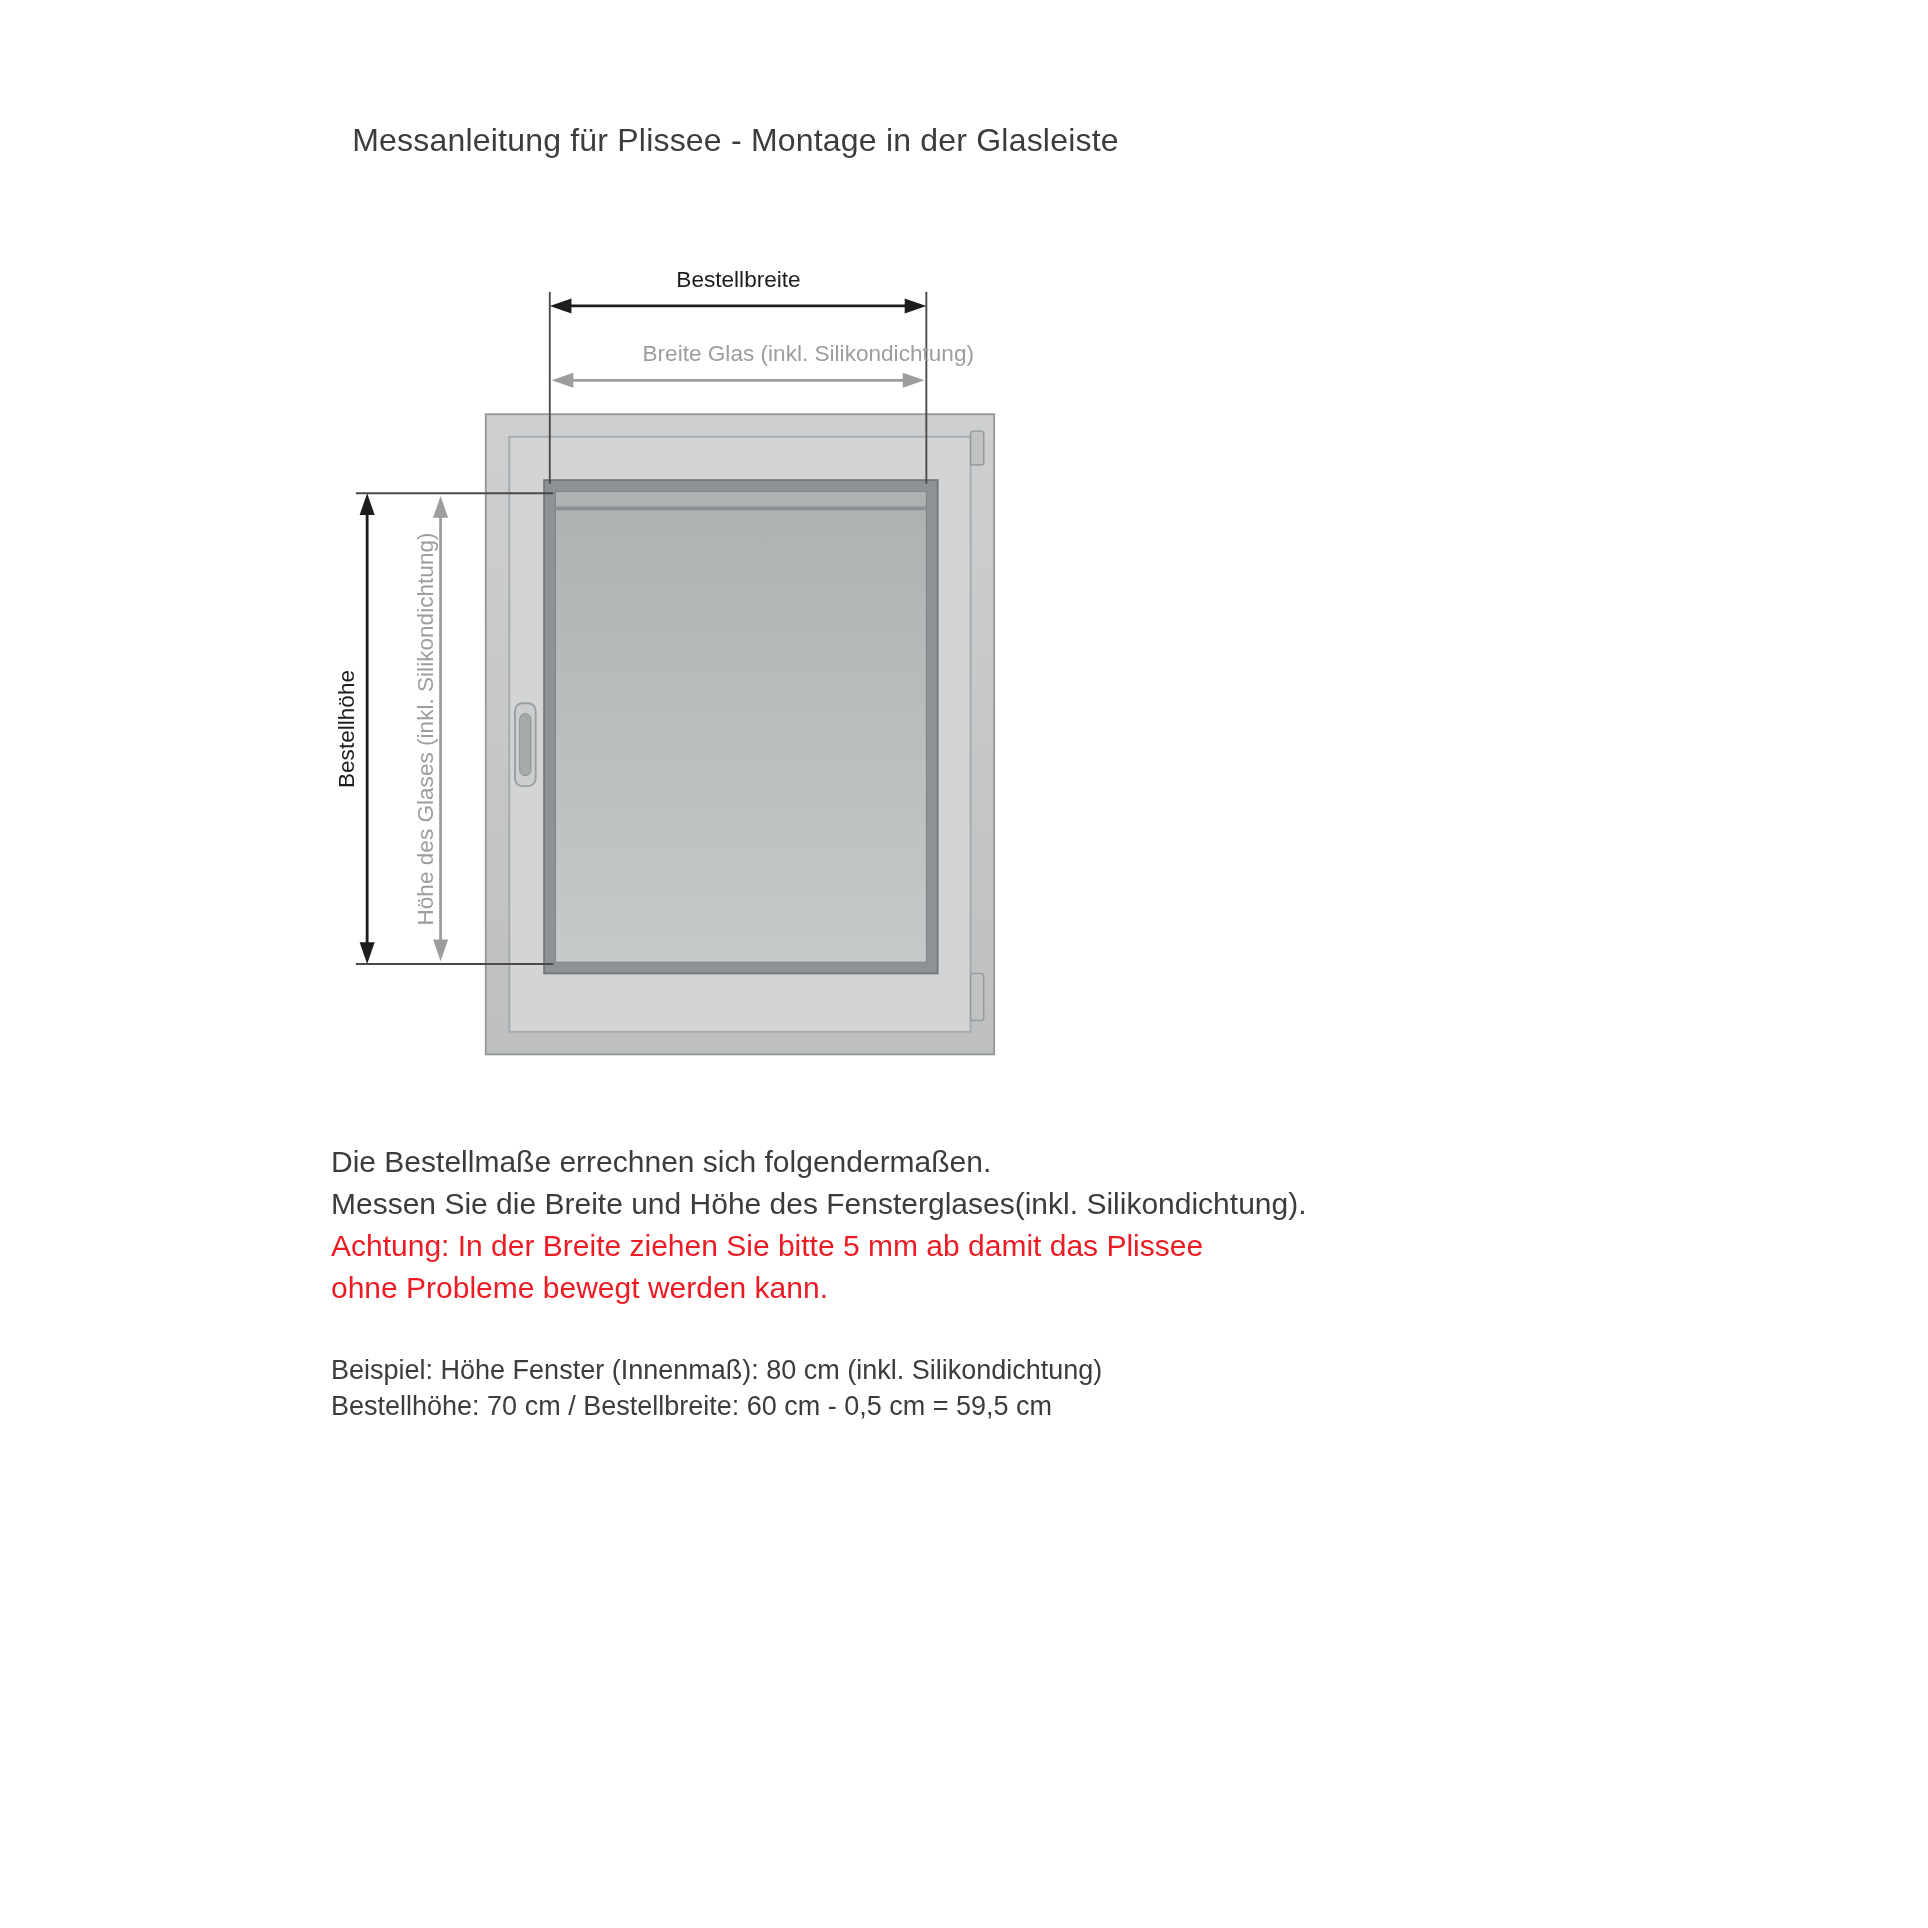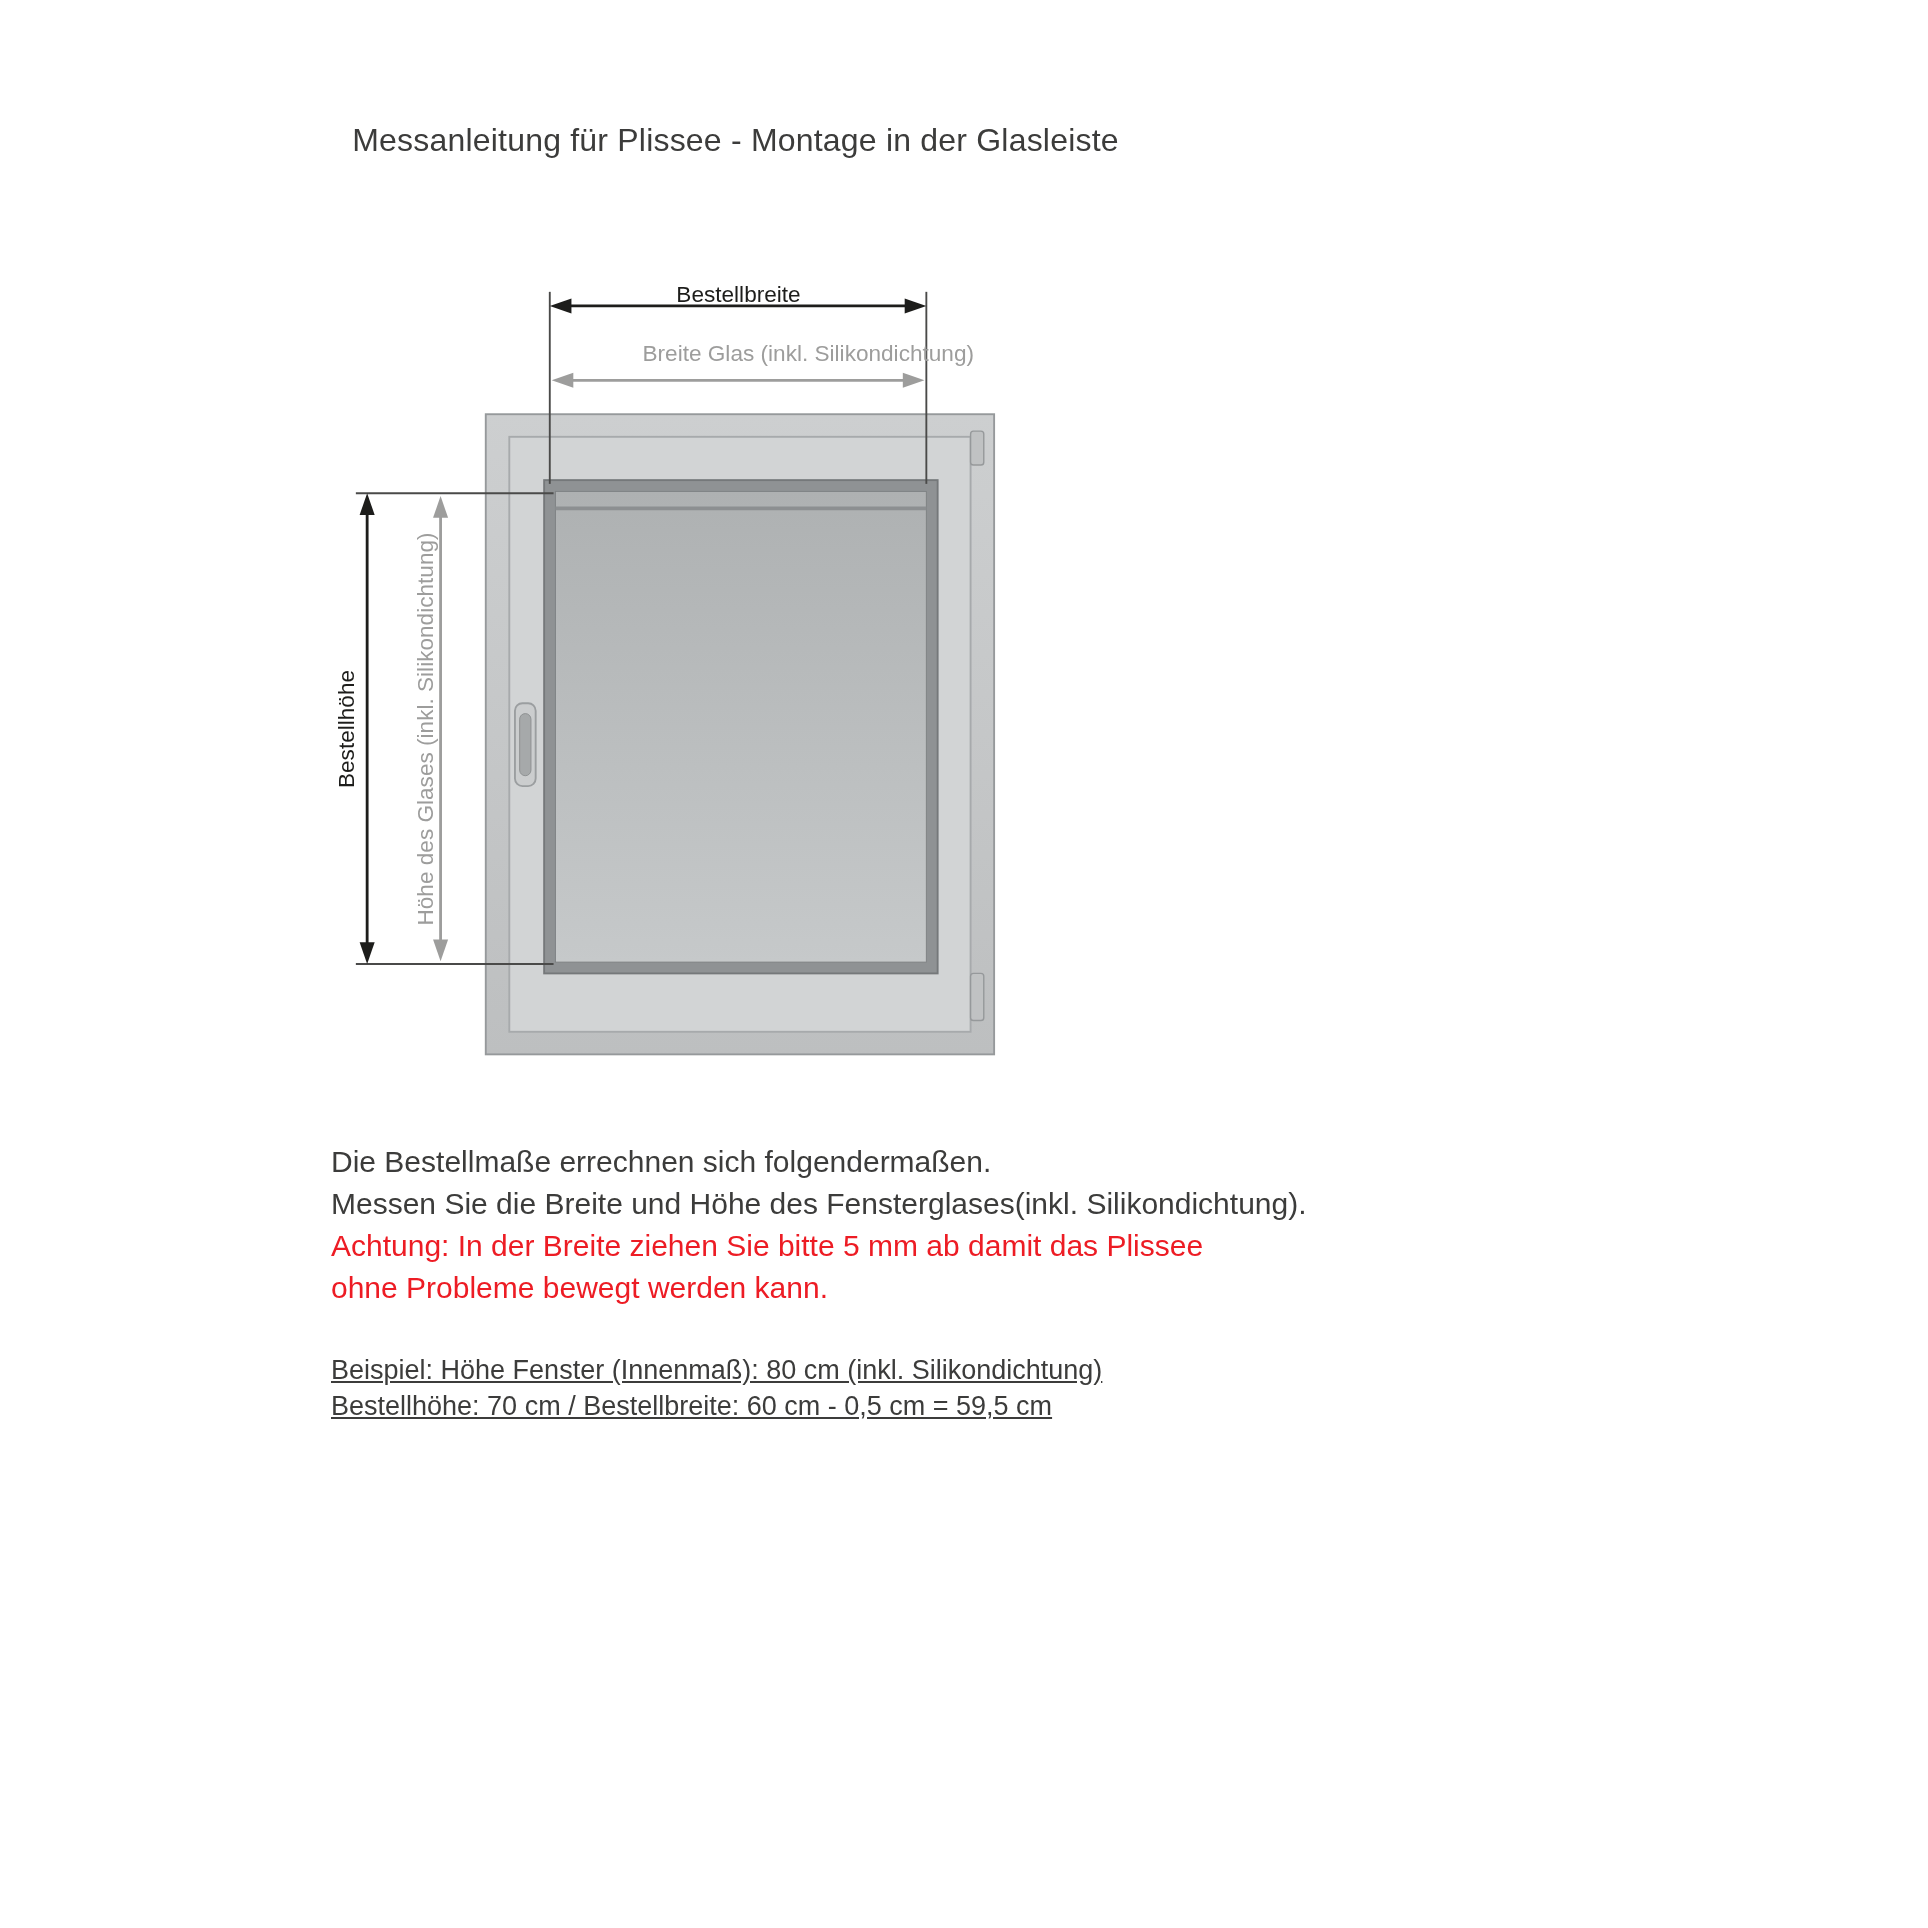--- a/index.html
+++ b/index.html
@@ -11,32 +11,32 @@
 
   
   .title{
     position:absolute;left:0;top:122px;width:1471px;
     text-align:center;font-size:32px;font-weight:400;letter-spacing:0.2px;
   }
 
   
   .diagram-svg{position:absolute;left:0;top:0;}
   .dim-label{position:absolute;font-size:22.6px;font-weight:400;}
-  .lbl-order-width{left:550px;top:282px;width:377px;text-align:center;color:var(--color-dimension-black,#1d1d1b);}
+  .lbl-order-width{left:550px;top:267px;width:377px;text-align:center;color:var(--color-dimension-black,#1d1d1b);}
   .lbl-glass-width{left:503px;top:341px;width:471px;text-align:right;color:var(--color-dimension-gray,#9d9d9c);}
   .vlabel{white-space:nowrap;transform:translate(-50%,-50%) rotate(-90deg);}
   .lbl-order-height{left:347px;top:729px;color:var(--color-dimension-black,#1d1d1b);}
   .lbl-glass-height{left:426px;top:729px;color:var(--color-dimension-gray,#9d9d9c);}
 
   
   .instructions{position:absolute;left:331px;top:1141px;width:1318px;}
   .instructions p{margin:0;font-size:30px;line-height:42px;}
   .warning{color:var(--color-warning-red,#ed1c24);}
   .block-gap{height:43px;}
-  .example-line{font-size:27px !important;line-height:36px !important;text-decoration:underline;}
+  .example-line{font-size:27px !important;line-height:36px !important;}
   .indent{padding-left:107px;}
 </style>
 </head>
 <body>
 
 <div class="page">
 
   <div class="title">Messanleitung für Plissee - Montage in der Glasleiste</div>
 
   <svg class="diagram-svg" width="1928" height="1928" viewBox="0 0 2048 2048">

